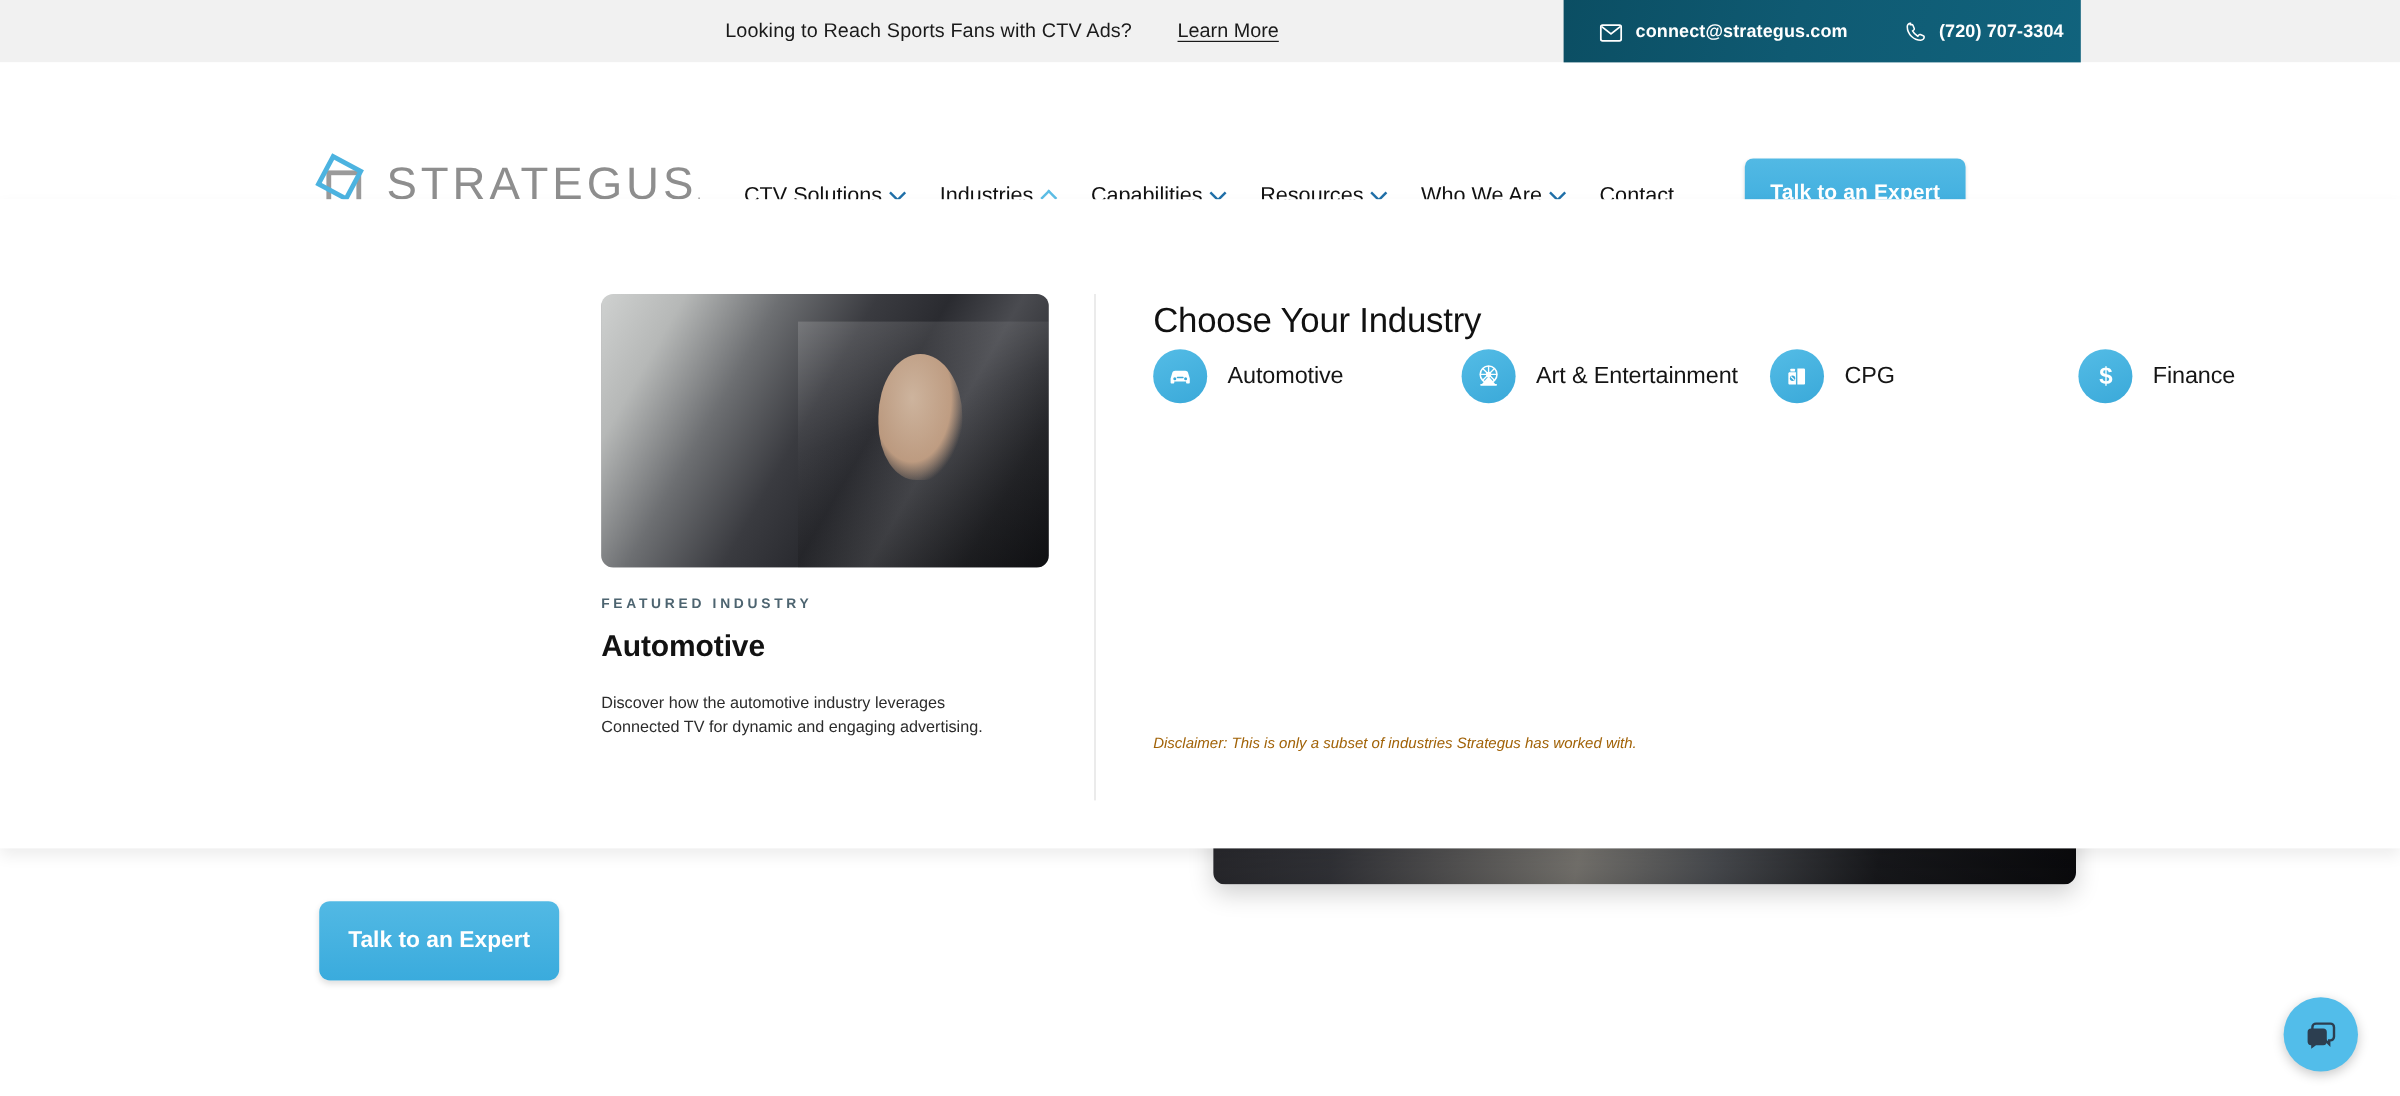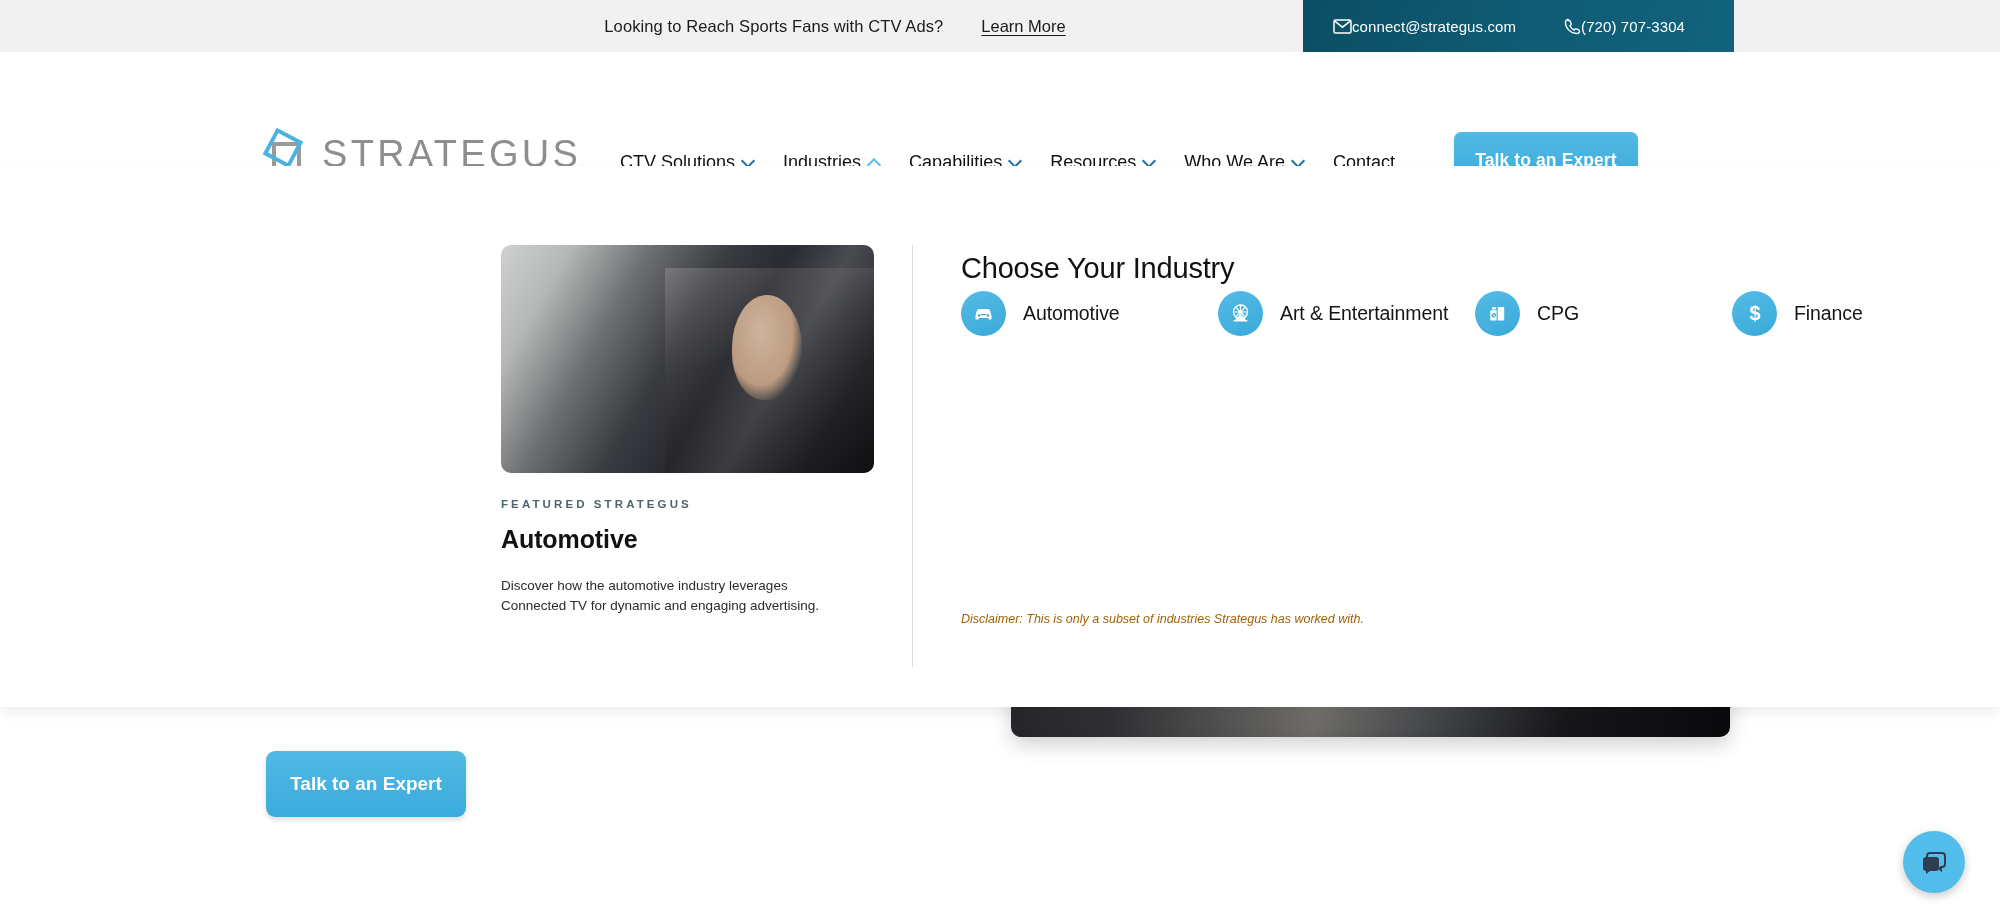--- a/index.html
+++ b/index.html
@@ -62,24 +62,25 @@
     width: 431px;
     height: 53px;
     background: linear-gradient(105deg, #0b4e63 0%, #0f5a72 45%, #11637d 100%);
     display: flex;
     align-items: center;
     gap: 48px;
     padding-left: 30px;
   }
   .contact-item {
     display: flex;
-    align-items: center;
+    align-items: flex-end;
+    gap: 11px;
     color: #ffffff;
     font-size: 15px;
-    font-weight: 400;
+    font-weight: 700;
     white-space: nowrap;
     cursor: pointer;
     letter-spacing: .1px;
   }
   .contact-item svg { display: block; flex: 0 0 auto; }
 
   
   .header {
     position: absolute;
     top: 52px; left: 0;
@@ -460,21 +461,21 @@
   </div>
 
   <div class="bg-hero-image"></div>
   <button class="cta-body">Talk to an Expert</button>
 
   <div class="dropdown">
     <div class="dd-inner">
 
       <div class="featured">
         <div class="featured-img"></div>
-        <div class="featured-kicker">FEATURED STRATEGUS</div>
+        <div class="featured-kicker">FEATURED INDUSTRY</div>
         <div class="featured-title">Automotive</div>
         <div class="featured-desc">Discover how the automotive industry leverages Connected TV for dynamic and engaging advertising.</div>
       </div>
 
       <div class="dd-divider"></div>
 
       <div class="industries">
         <div class="industries-title">Choose Your Industry</div>
 
         <div class="ind-grid">

